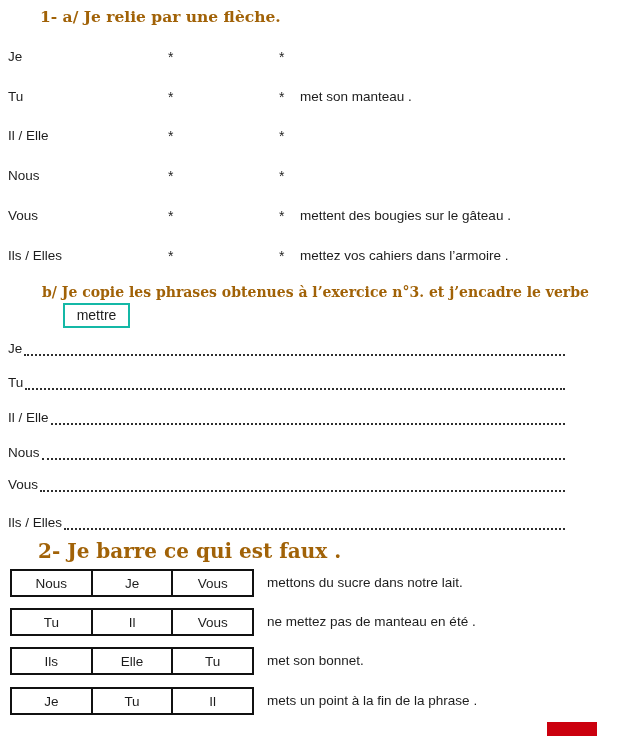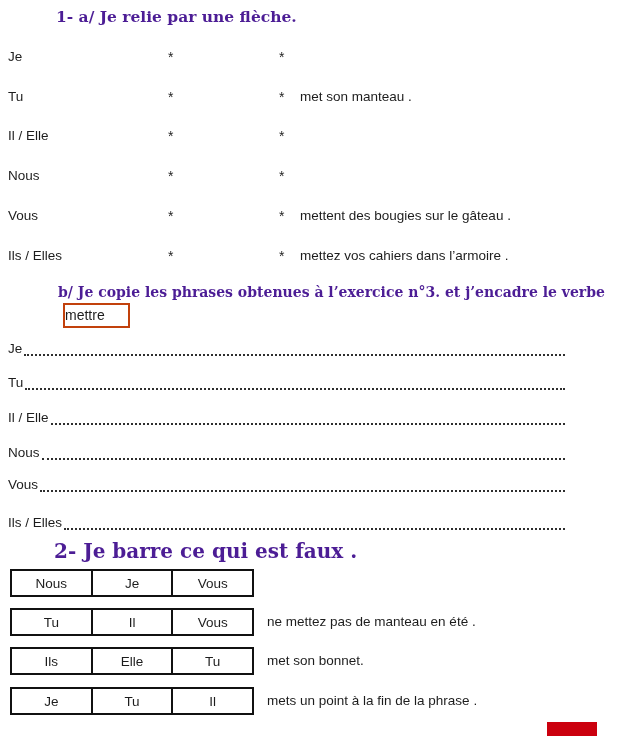--- a/index.html
+++ b/index.html
@@ -3,37 +3,37 @@
 <meta charset="utf-8">
 <style>
   * { margin:0; padding:0; box-sizing:border-box; }
   body { background:#fff; }
   .page {
     position:relative; width:642px; height:736px; background:#ffffff;
     font-family:"Liberation Sans", sans-serif; color:#1d1d1d; overflow:hidden;
   }
   .hd {
     position:absolute; font-family:"DejaVu Serif", serif; font-weight:bold;
-    white-space:nowrap; color:#4c1d95;margin-left:16px;
+    white-space:nowrap; color:#a16207;
   }
   #hd1 { left:40px; top:7px;  font-size:15.5px; }
   #hdb { left:42px; top:284px; font-size:14px; }
   #hd2 { left:38px; top:539px; font-size:20px; }
 
   
   .mrow { position:absolute; left:0; width:642px; height:18px; font-size:13.5px; line-height:18px; }
   .mrow .plabel { position:absolute; left:8px;  white-space:nowrap; }
   .mrow .star1  { position:absolute; left:168px; font-size:14px; }
   .mrow .star2  { position:absolute; left:279px; font-size:14px; }
   .mrow .phrase { position:absolute; left:300px; white-space:nowrap; }
 
   
   .mettre-box {
     position:absolute; left:63px; top:303px; width:67px; height:25px;
-    border:2px solid #c2410c; font-size:14px; line-height:21px;
+    border:2px solid #14b8a6; text-align:center; font-size:14px; line-height:21px;
   }
 
   
   .dotline { position:absolute; left:8px; width:557px; height:18px; display:flex; }
   .dotline .dlabel { font-size:13.5px; line-height:18px; white-space:pre; margin-right:2px; }
   .dotline .leader { flex:1; border-bottom:2px dotted #2e2e2e; margin-bottom:2px; }
 
   
   .trow { position:absolute; left:10px; width:632px; height:28px; }
   .tbox { position:absolute; left:0; top:0; width:244px; height:28px; border:2px solid #111; display:flex; }
@@ -116,20 +116,21 @@
   </div>
 
   <div class="hd" id="hd2">2- Je barre ce qui est faux .</div>
 
   <div class="trow" style="top:569px">
     <div class="tbox">
       <div class="tcell">Nous</div>
       <div class="tcell">Je</div>
       <div class="tcell">Vous</div>
     </div>
+    <span class="tphrase">mettons du sucre dans notre lait.</span>
   </div>
   <div class="trow" style="top:608px">
     <div class="tbox">
       <div class="tcell">Tu</div>
       <div class="tcell">Il</div>
       <div class="tcell">Vous</div>
     </div>
     <span class="tphrase">ne mettez pas de manteau en été .</span>
   </div>
   <div class="trow" style="top:647px">

